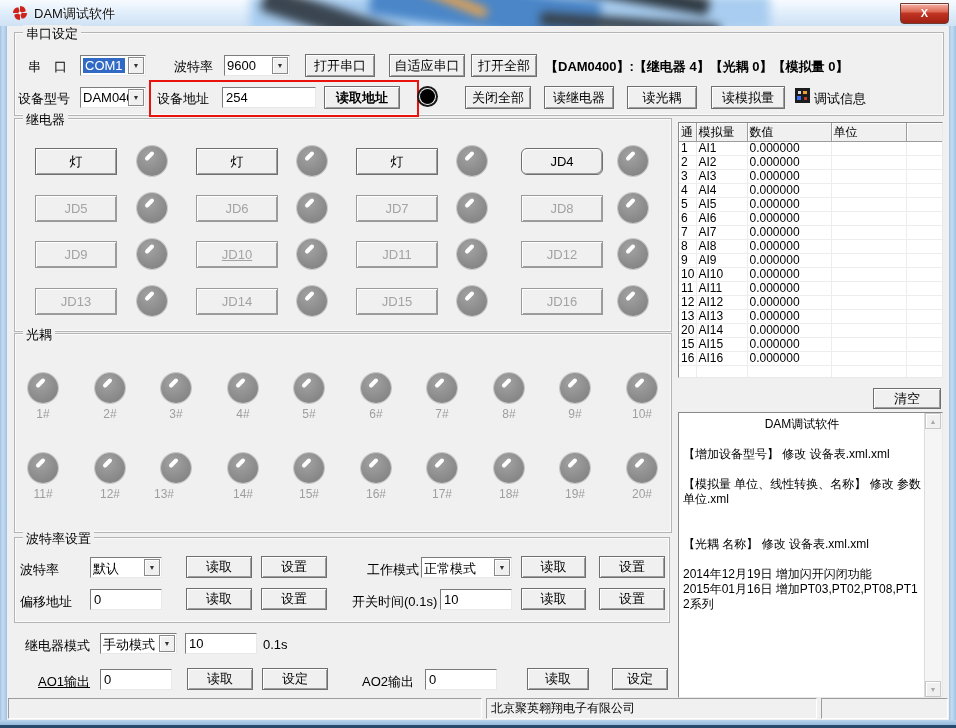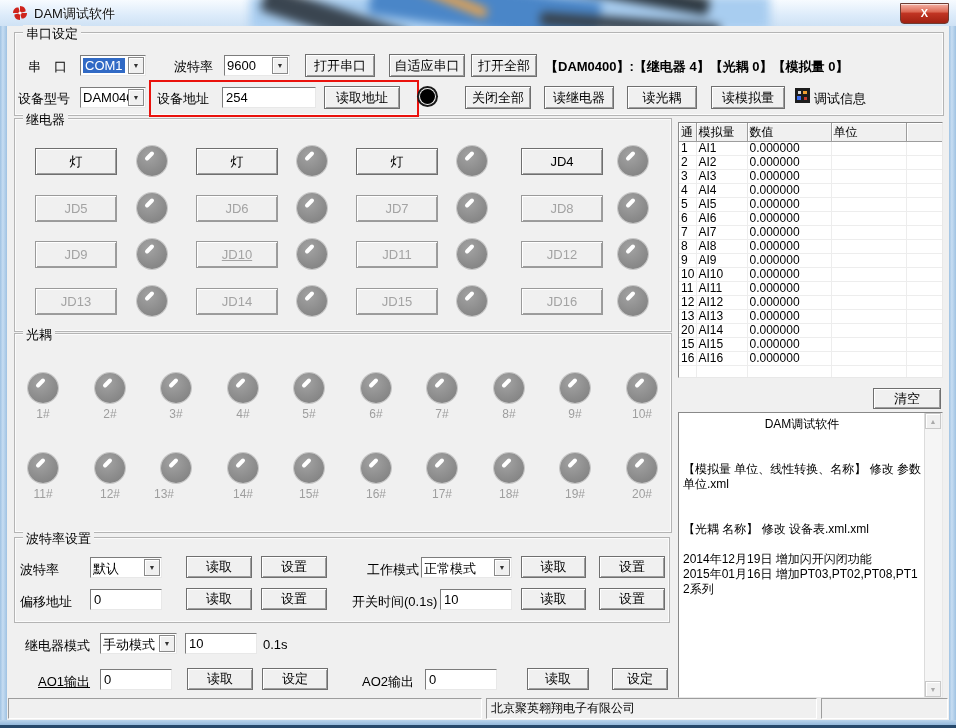--- a/index.html
+++ b/index.html
@@ -130,21 +130,21 @@
   <span class="lbl" style="left:545px;top:58px;font-weight:bold;">【DAM0400】:【继电器  4】【光耦 0】【模拟量 0】</span>
 
   <span class="lbl" style="left:18px;top:90px;">设备型号</span>
   <div class="combo" style="left:80px;top:87px;width:66px;height:21px;">
     <span class="txt">DAM0400</span>
     <span class="arrow">▼</span>
   </div>
   <div id="addr-highlight" style="left:149px;top:80px;width:266px;height:33px;"></div>
   <span class="lbl" style="left:157px;top:90px;">设备地址</span>
   <input class="field" style="left: 222px; top: 87px; width: 94px; height: 21px;" value="254">
-  <button class="btn" style="left:324px;top:86px;width:76px;height:23px;">读取地址</button>
+  <button class="btn" style="left:324px;top:86px;width:76px;height:23px;font-weight:bold;">读取地址</button>
   <div id="status-led" style="left:420px;top:89px;"></div>
   <button class="btn" style="left:465px;top:86px;width:66px;height:23px;">关闭全部</button>
   <button class="btn" style="left:544px;top:86px;width:70px;height:23px;">读继电器</button>
   <button class="btn" style="left:627px;top:86px;width:70px;height:23px;">读光耦</button>
   <button class="btn" style="left:711px;top:86px;width:74px;height:23px;">读模拟量</button>
   <span class="abs" style="left:795px;top:88px;width:15px;height:15px;">
     <svg viewBox="0 0 15 15" width="15" height="15">
       <rect x="0" y="0" width="15" height="15" fill="#1c1c1c"></rect>
       <rect x="2" y="8" width="4" height="4" fill="#3d6ff0"></rect>
       <rect x="8" y="3" width="4" height="3" fill="#f0a030"></rect>
@@ -157,21 +157,21 @@
   <div class="group" style="left:14px;top:118px;width:656px;height:212px;">
     <span class="glabel">继电器</span>
   </div>
   <div id="relay-layer">
       <button class="btn" style="left: 35px; top: 148px; width: 82px; height: 27px;">灯</button>
       <div class="ledball" style="left: 137px; top: 146px;"></div>
       <button class="btn" style="left: 196px; top: 148px; width: 82px; height: 27px;">灯</button>
       <div class="ledball" style="left: 297px; top: 146px;"></div>
       <button class="btn" style="left: 356px; top: 148px; width: 82px; height: 27px;">灯</button>
       <div class="ledball" style="left: 457px; top: 146px;"></div>
-      <button class="btn" style="left: 521px; top: 148px; width: 82px; height: 27px;">JD4</button>
+      <button class="btn" style="left: 521px; top: 148px; width: 82px; height: 27px; border-radius: 6px;">JD4</button>
       <div class="ledball" style="left: 618px; top: 146px;"></div>
       <button class="btn dim" style="left: 35px; top: 195px; width: 82px; height: 27px;">JD5</button>
       <div class="ledball" style="left: 137px; top: 193px;"></div>
       <button class="btn dim" style="left: 196px; top: 195px; width: 82px; height: 27px;">JD6</button>
       <div class="ledball" style="left: 297px; top: 193px;"></div>
       <button class="btn dim" style="left: 356px; top: 195px; width: 82px; height: 27px;">JD7</button>
       <div class="ledball" style="left: 457px; top: 193px;"></div>
       <button class="btn dim" style="left: 521px; top: 195px; width: 82px; height: 27px;">JD8</button>
       <div class="ledball" style="left: 618px; top: 193px;"></div>
       <button class="btn dim" style="left: 35px; top: 241px; width: 82px; height: 27px;">JD9</button>
@@ -378,20 +378,21 @@
           </tr>
         </tbody>
     </table>
   </div>
   <button class="btn" style="left:873px;top:388px;width:68px;height:21px;">清空</button>
 
   <div id="info-panel">
     <div id="info-content">
         <div class="iline center">DAM调试软件</div>
         <div class="iline"></div>
+        <div class="iline">【增加设备型号】 修改  设备表.xml.xml</div>
         <div class="iline"></div>
         <div class="iline">【模拟量 单位、线性转换、名称】 修改 参数单位.xml</div>
         <div class="iline"></div>
         <div class="iline"></div>
         <div class="iline">【光耦 名称】 修改  设备表.xml.xml</div>
         <div class="iline"></div>
         <div class="iline">2014年12月19日  增加闪开闪闭功能</div>
         <div class="iline">2015年01月16日  增加PT03,PT02,PT08,PT12系列</div>
       </div>
     <div id="info-scroll">

